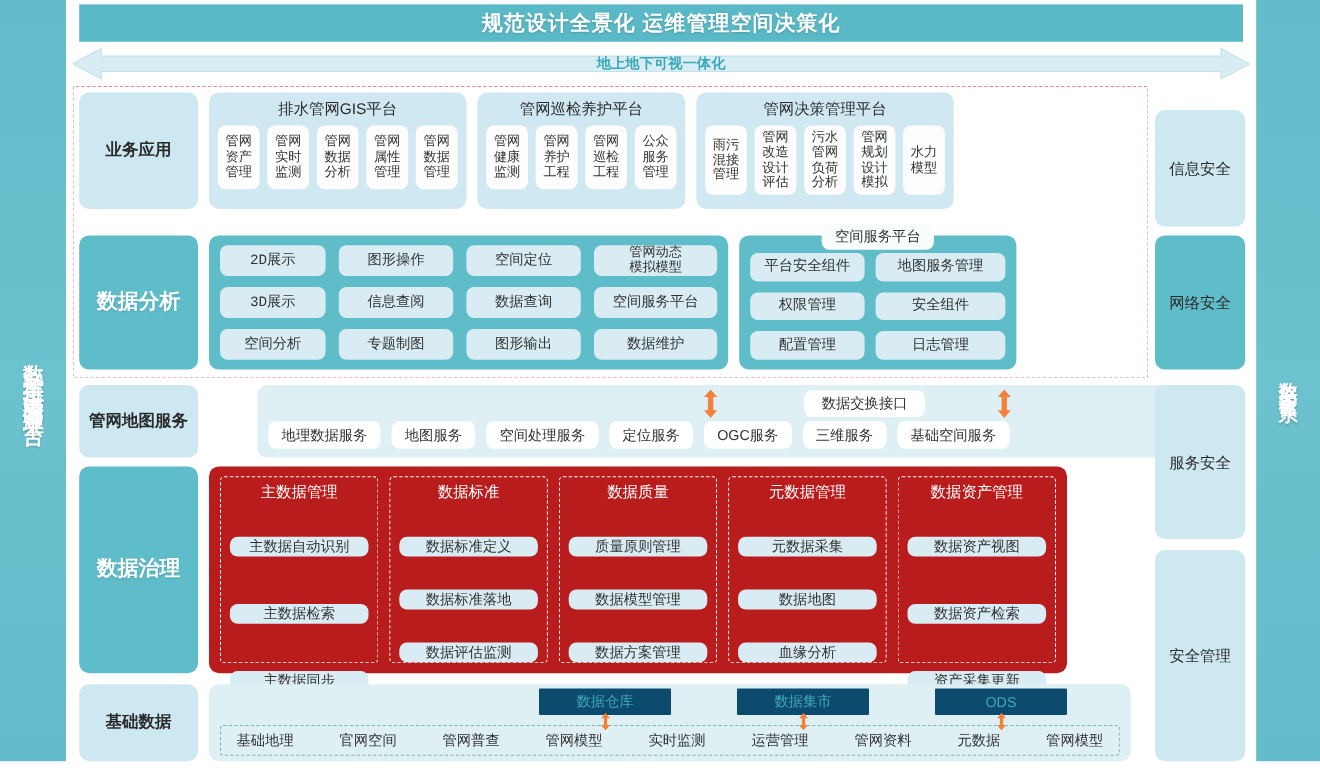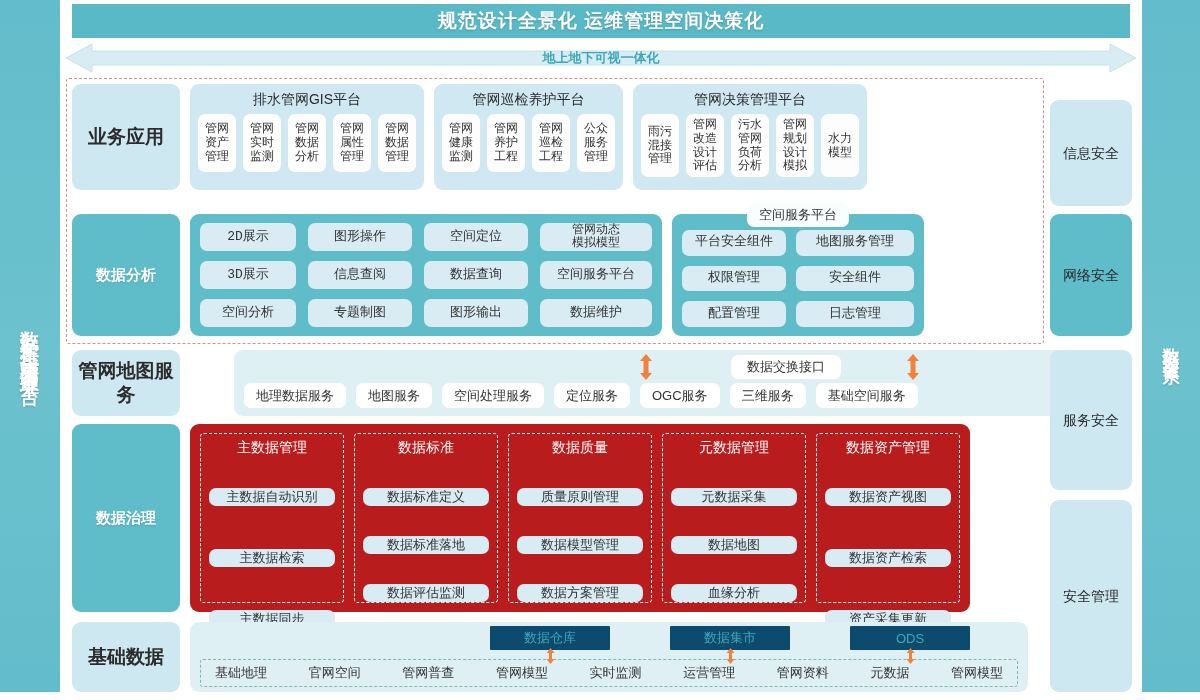--- a/index.html
+++ b/index.html
@@ -46,22 +46,22 @@
     position:absolute;left:0;right:0;top:7px;text-align:center;
     font-size:13px;color:#3fa8b8;font-weight:bold;
   }
 
   
   .row{position:absolute;display:flex;align-items:stretch;}
   .rowlabel{
     border-radius:9px;display:flex;align-items:center;justify-content:center;
     text-align:center;font-weight:bold;line-height:1.25;flex:0 0 auto;
   }
-  .rowlabel.light{background:#cde8f0;color:#2b2b2b;font-size:19px;}
-  .rowlabel.dark{background:#5fbdc9;color:#fff;font-size:15px;
+  .rowlabel.light{background:#cde8f0;color:#2b2b2b;font-size:15px;}
+  .rowlabel.dark{background:#5fbdc9;color:#fff;font-size:19px;
                  text-shadow:0 1px 2px rgba(0,0,0,.15);}
 
   
   .dashed-wrap{
     position:absolute;border:1px dashed #e08b8b;border-radius:3px;
   }
 
   
   .plat{
     background:#cfe8f1;border-radius:9px;padding:6px 8px 7px 8px;

